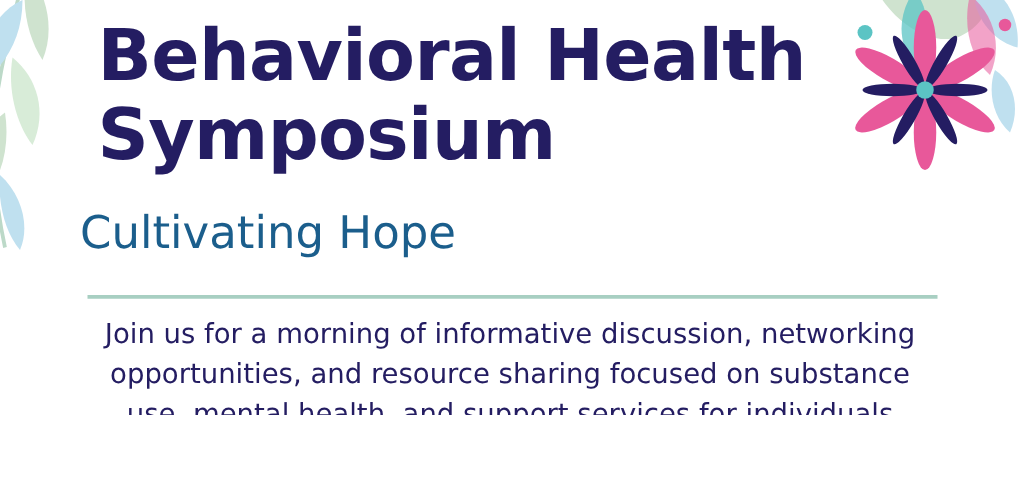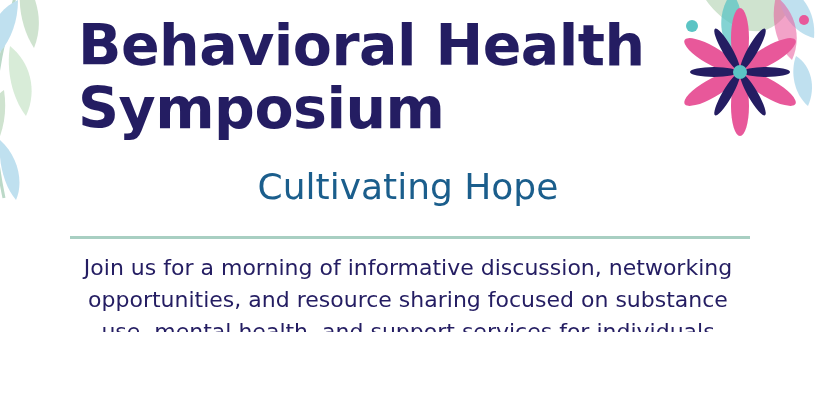--- a/index.html
+++ b/index.html
@@ -54,24 +54,24 @@
     width: 620px;
     color: #241d62;
     font-size: 57px;
     line-height: 63px;
     font-weight: bold;
     letter-spacing: -0.5px;
     font-family: "DejaVu Sans", sans-serif;
   }
   .subtitle {
     position: absolute;
-    left: 78px;
+    left: 64px;
     top: 165px;
     width: 660px;
-    text-align: center;
+    text-align: left;
     color: #1b5e8c;
     font-size: 36px;
     line-height: 44px;
     font-family: "DejaVu Sans", sans-serif;
     font-weight: 500;
   }
   .divider {
     position: absolute;
     left: 70px;
     top: 236px;

